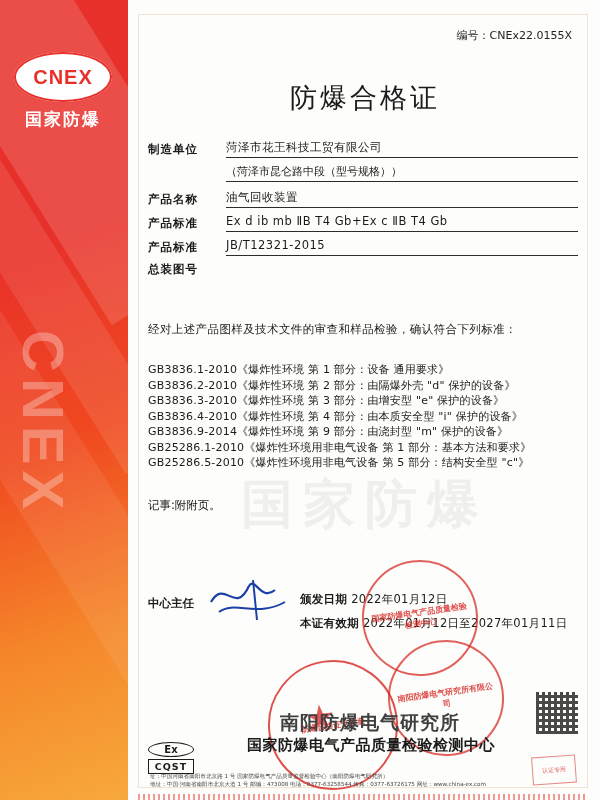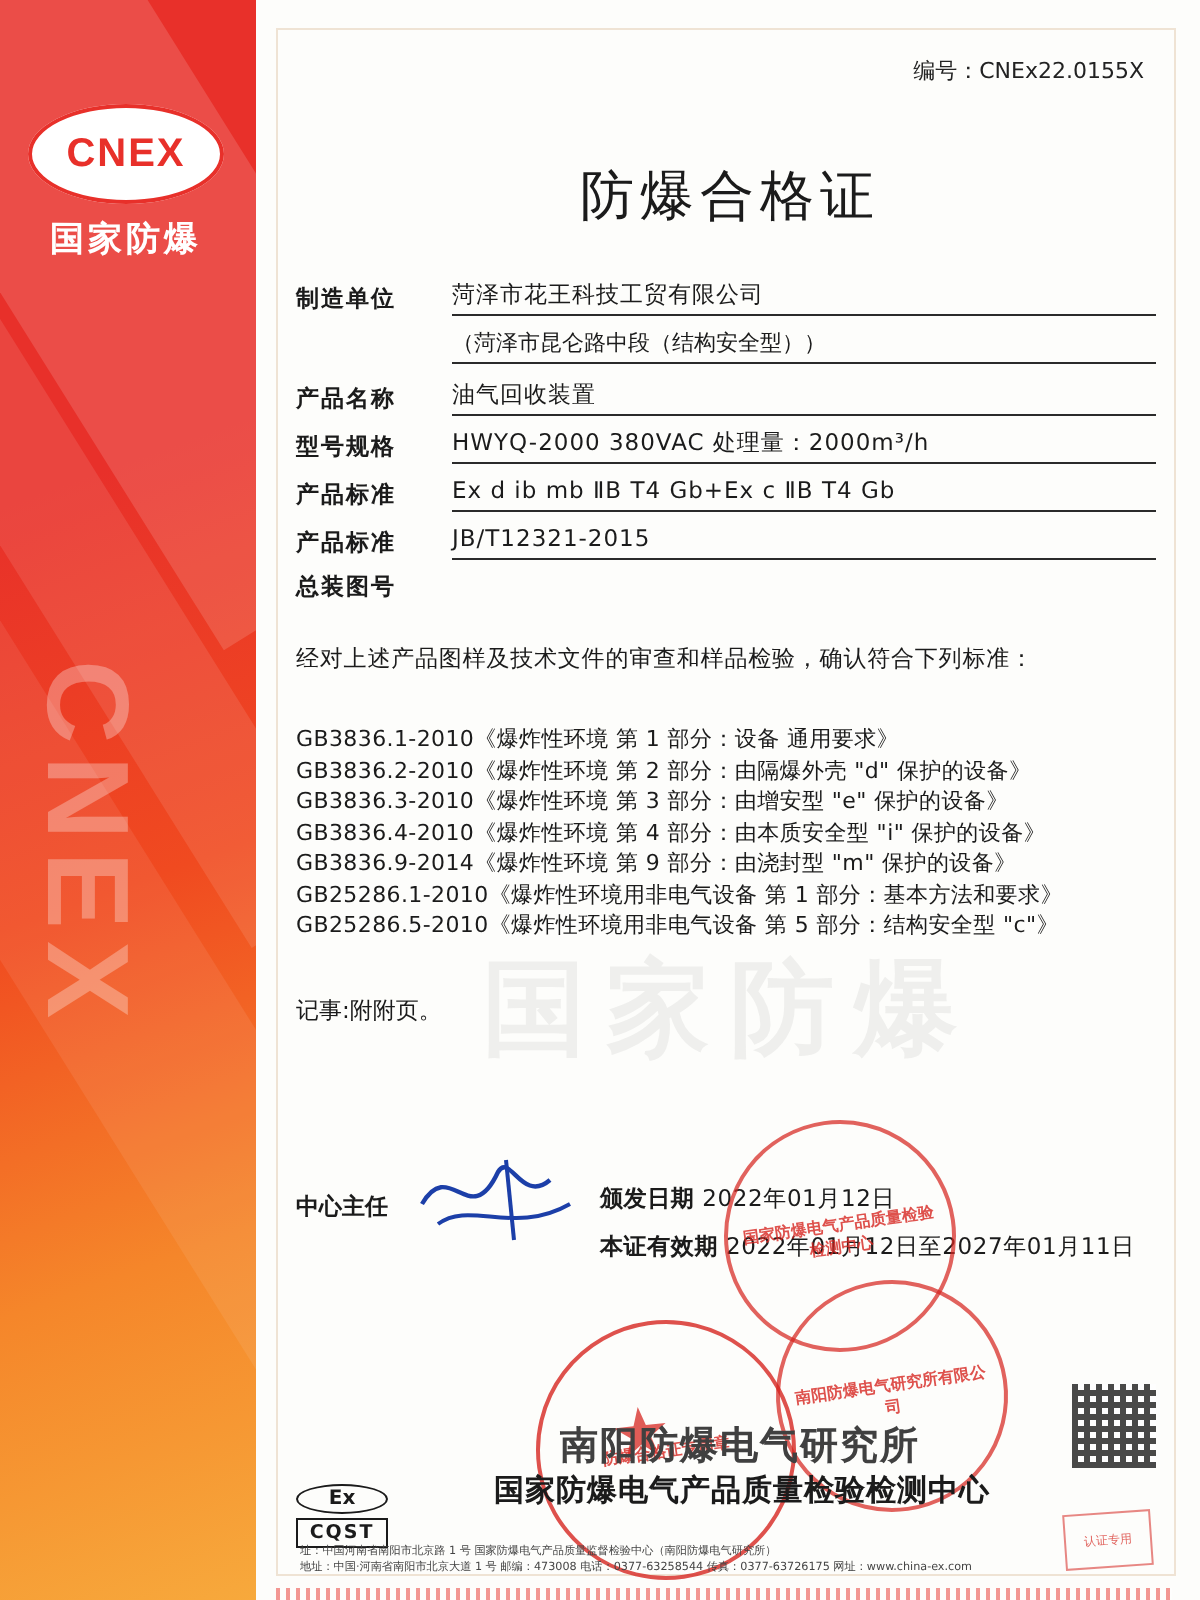--- a/index.html
+++ b/index.html
@@ -201,29 +201,25 @@
 
   <div class="title">防爆合格证</div>
 
   <div class="watermark">国家防爆</div>
 
   <div class="fields">
     <div class="row">
       <div class="lbl">制造单位</div>
       <div class="val">菏泽市花王科技工贸有限公司</div>
     </div>
-    <div class="subline">（菏泽市昆仑路中段（结构安全型））</div>
+    <div class="subline">（菏泽市昆仑路中段（型号规格））</div>
 
     <div class="row">
       <div class="lbl">产品名称</div>
       <div class="val">油气回收装置</div>
-    </div>
-    <div class="row">
-      <div class="lbl">型号规格</div>
-      <div class="val">HWYQ-2000   380VAC   处理量：2000m³/h</div>
     </div>
     <div class="row">
       <div class="lbl">产品标准</div>
       <div class="val">Ex d ib mb ⅡB T4 Gb+Ex c ⅡB T4 Gb</div>
     </div>
     <div class="row">
       <div class="lbl">产品标准</div>
       <div class="val">JB/T12321-2015</div>
     </div>
     <div class="row">

